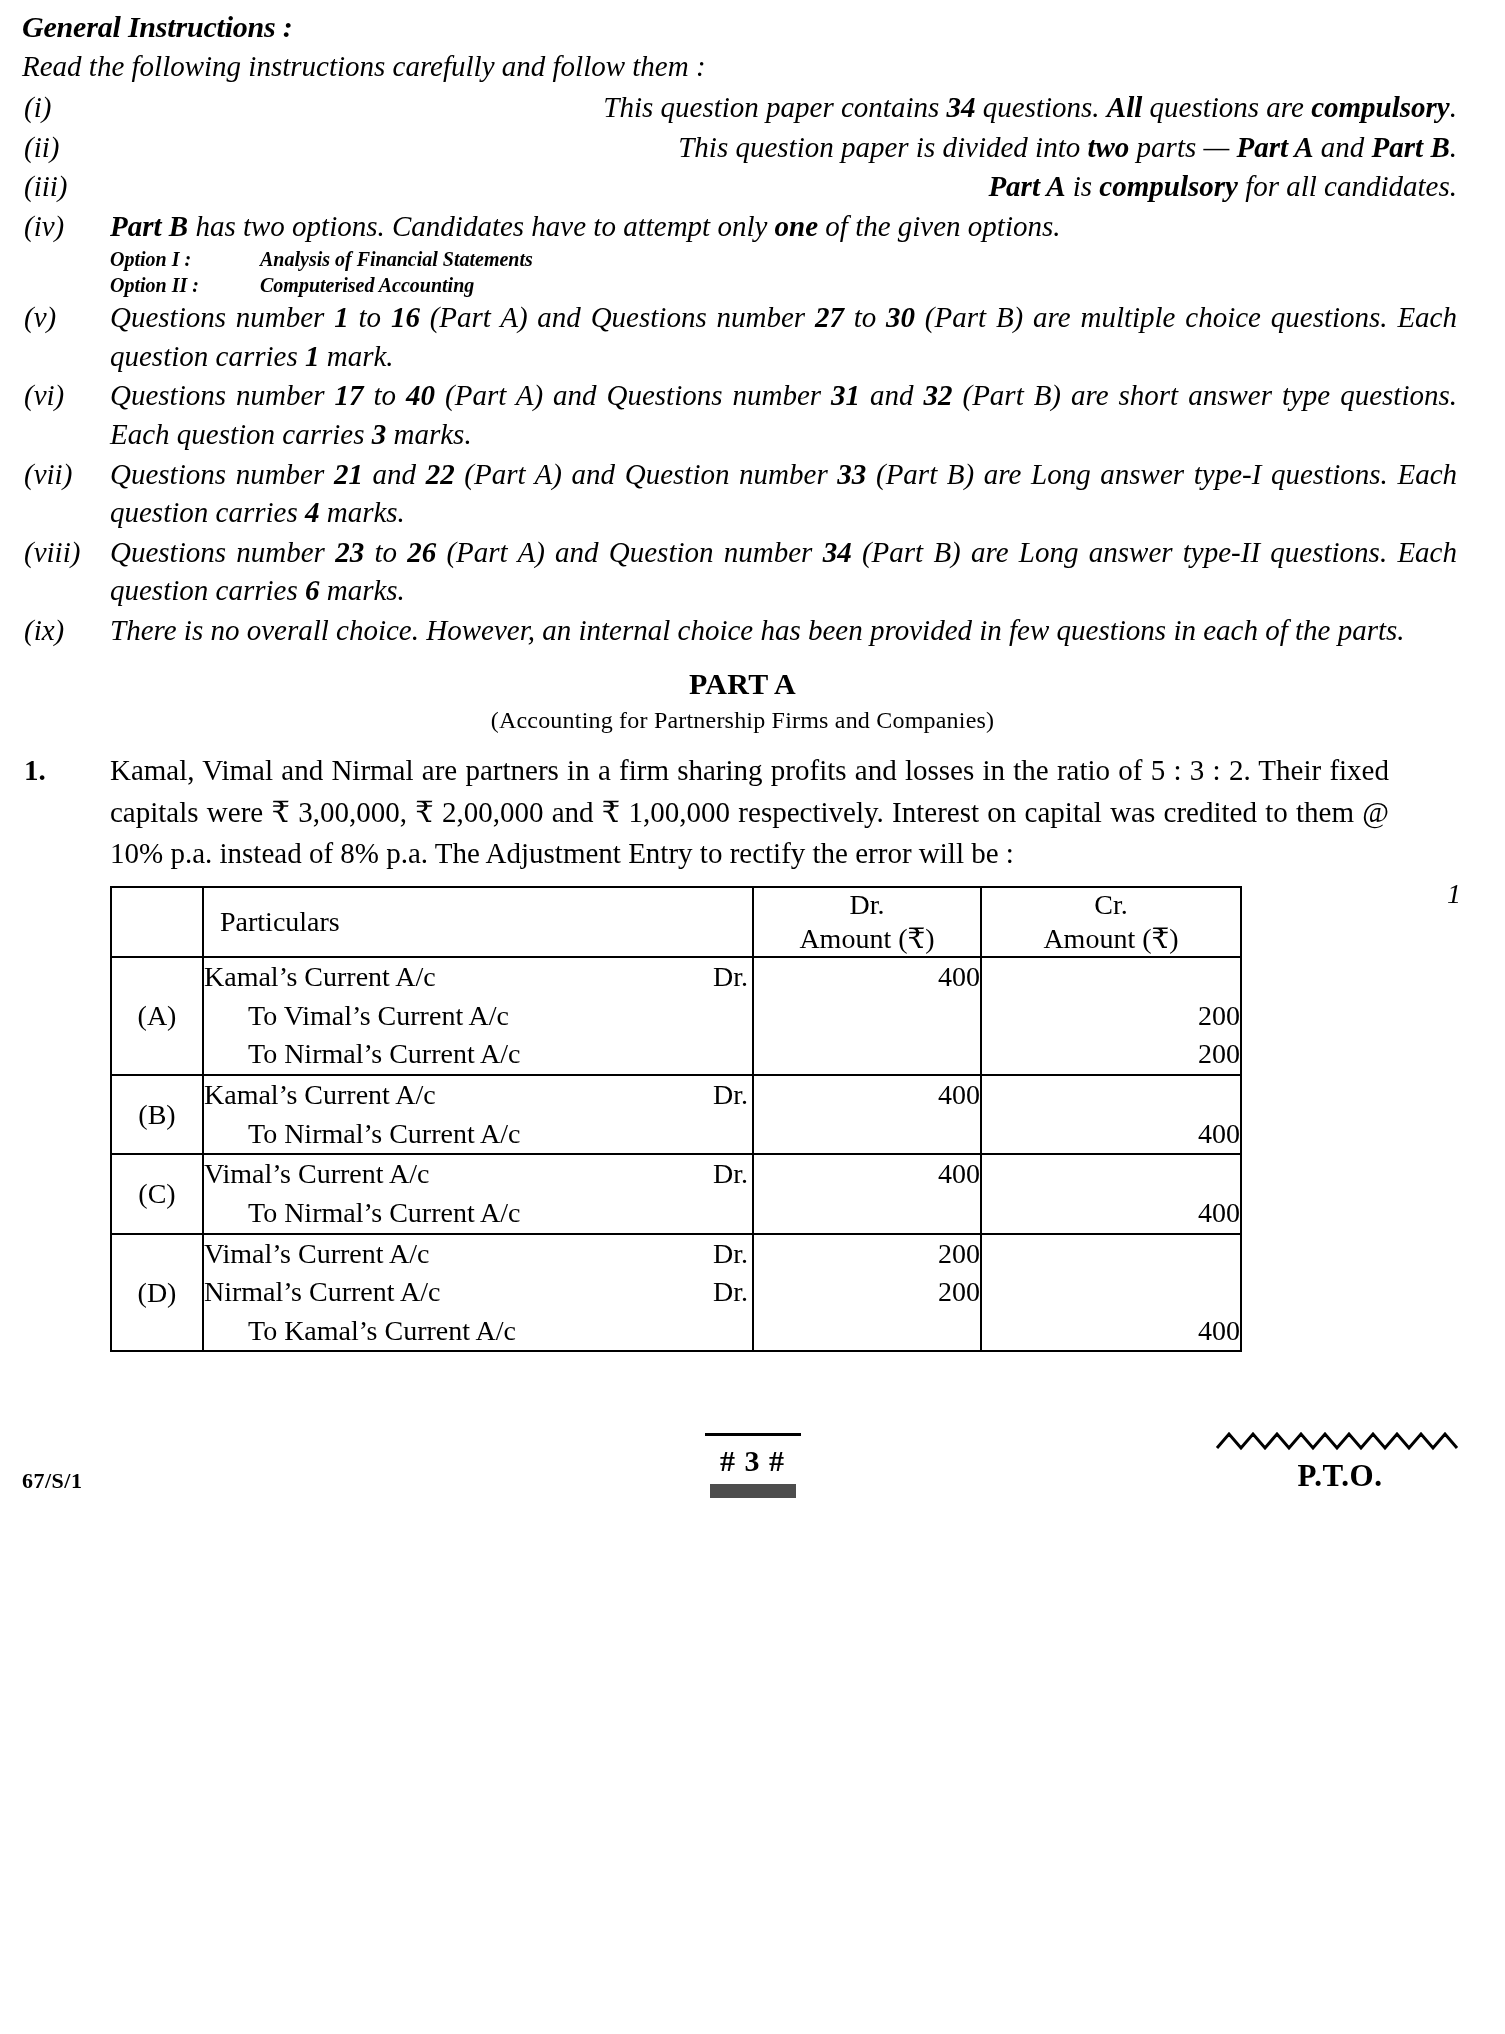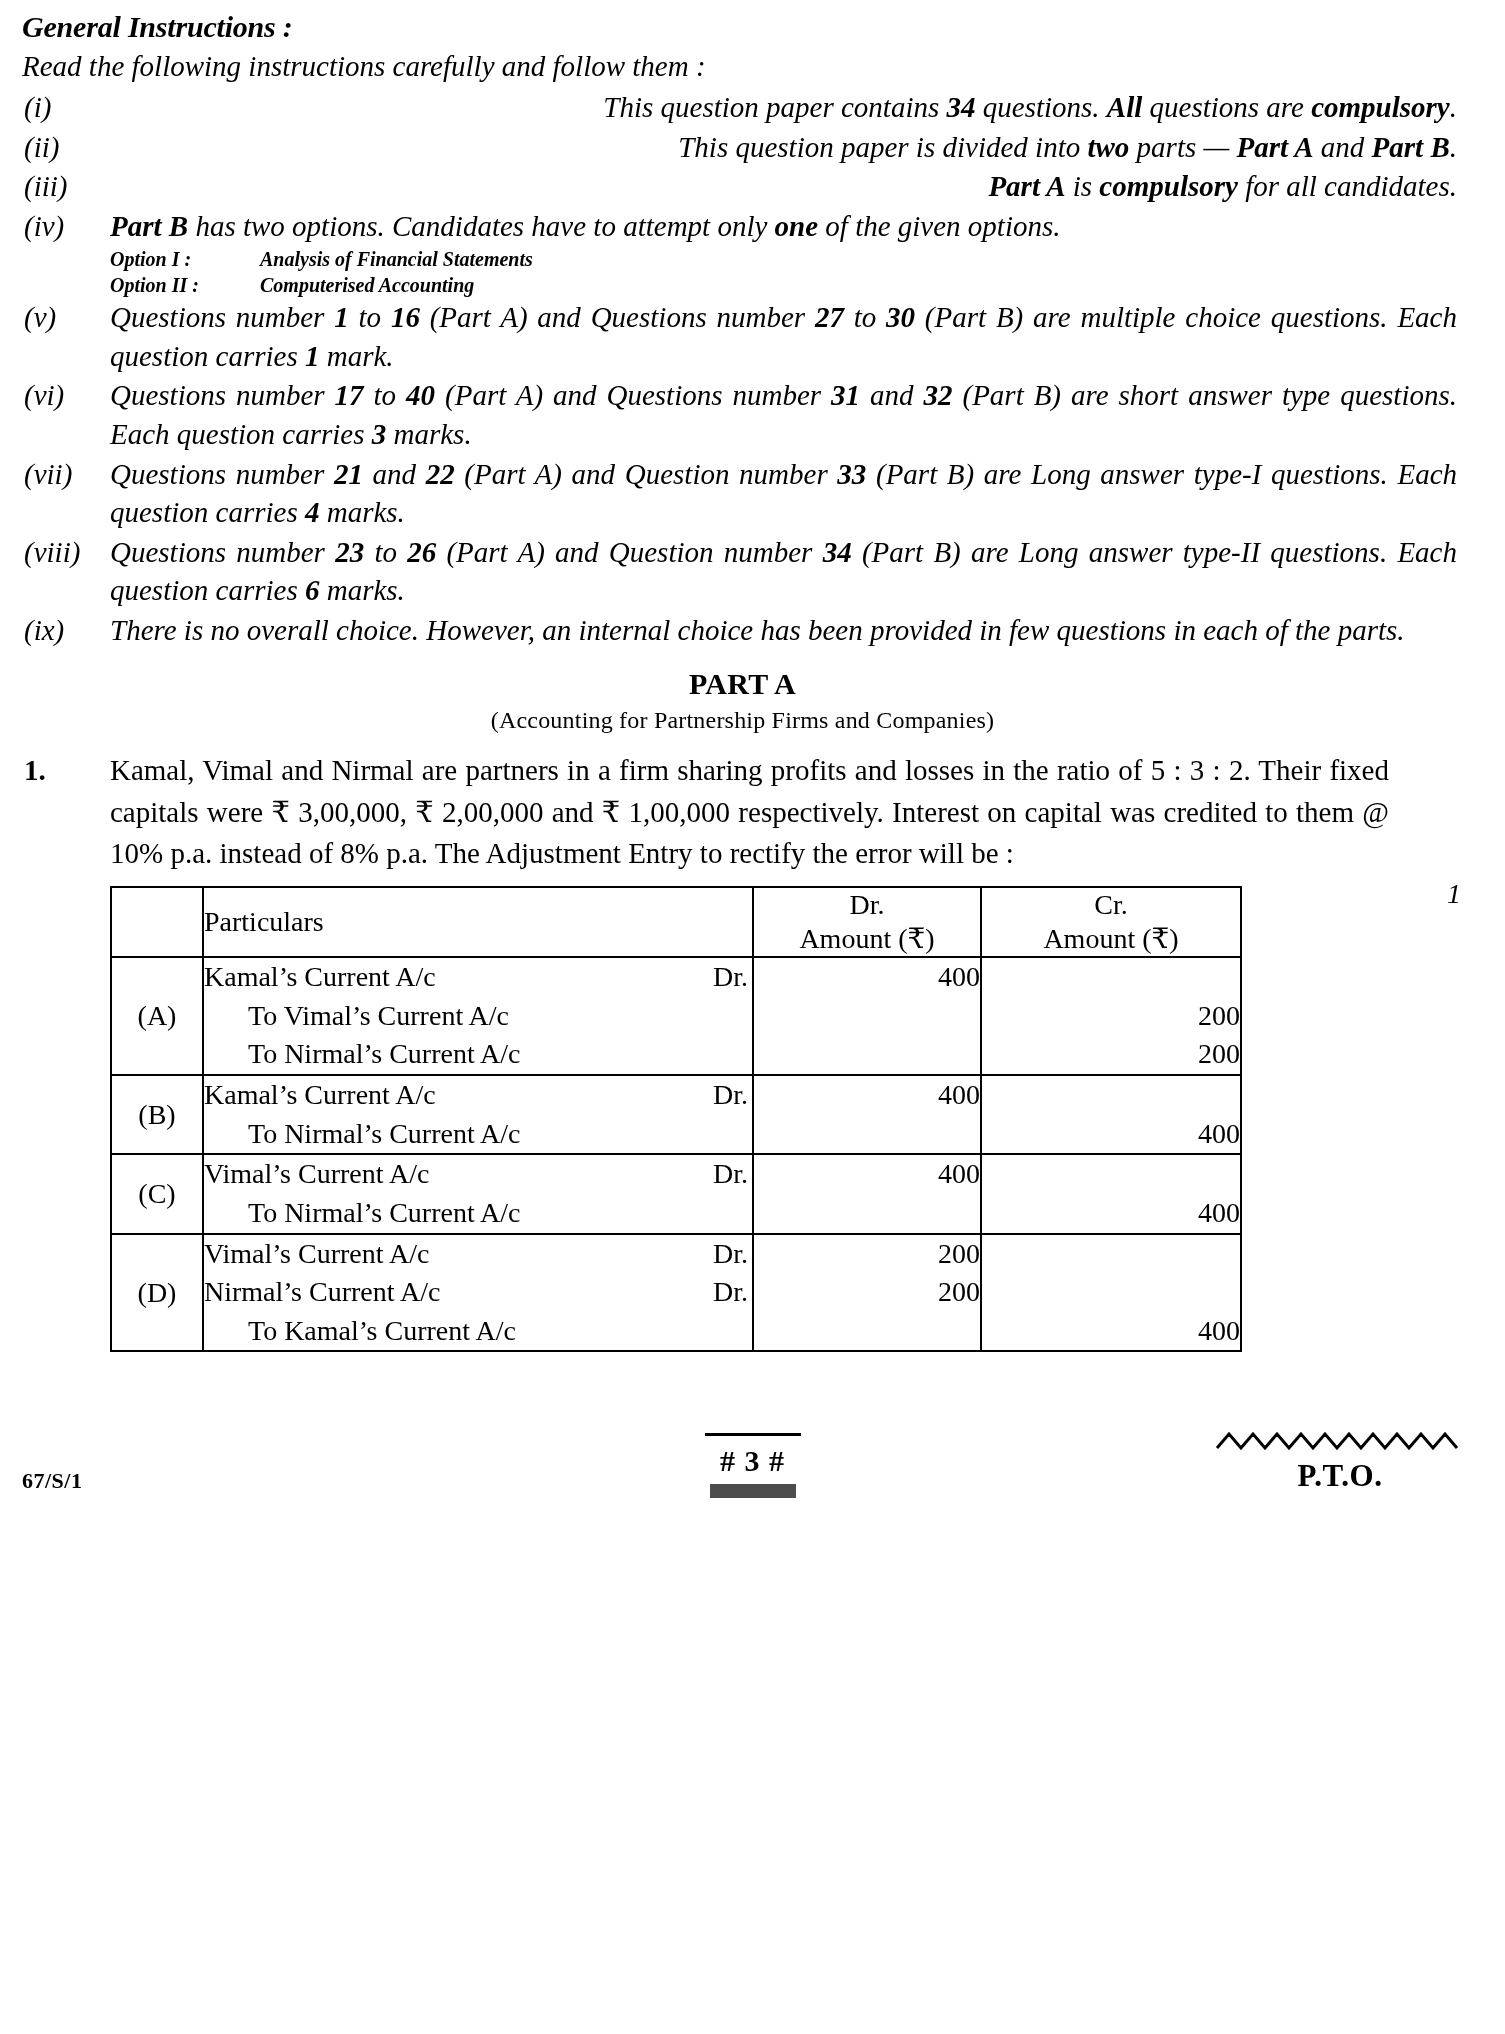--- a/index.html
+++ b/index.html
@@ -150,21 +150,21 @@
 
   th.hd {
     font-weight: normal;
     text-align: center;
     padding: 6px 6px 8px 6px;
     line-height: 1.22;
     font-size: 28px;
   }
   th.hd.left {
     text-align: left;
-    padding-left: 0;
+    padding-left: 16px;
   }
 
   td.opt {
     text-align: center;
     vertical-align: top;
     padding-top: 8px;
     font-size: 28px;
   }
   td.particulars {
     padding: 6px 10px 8px 16px;

